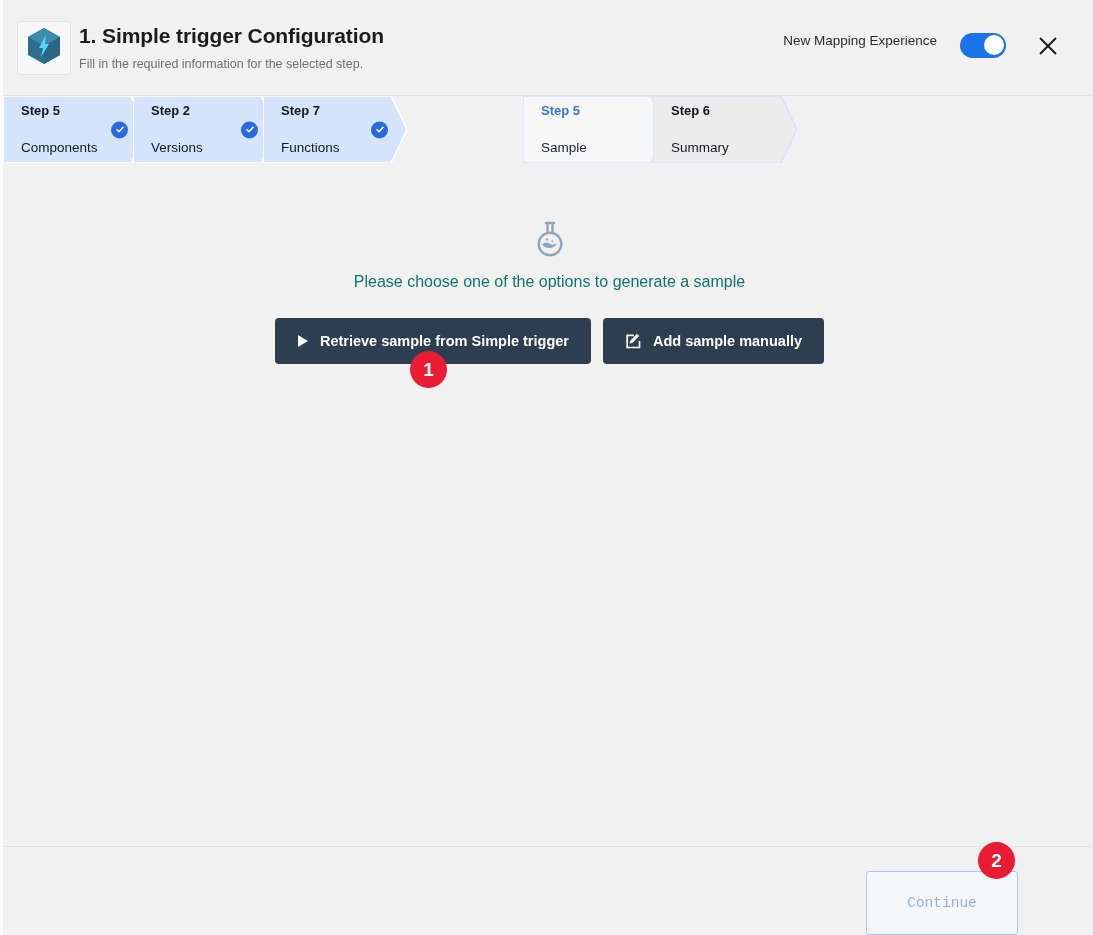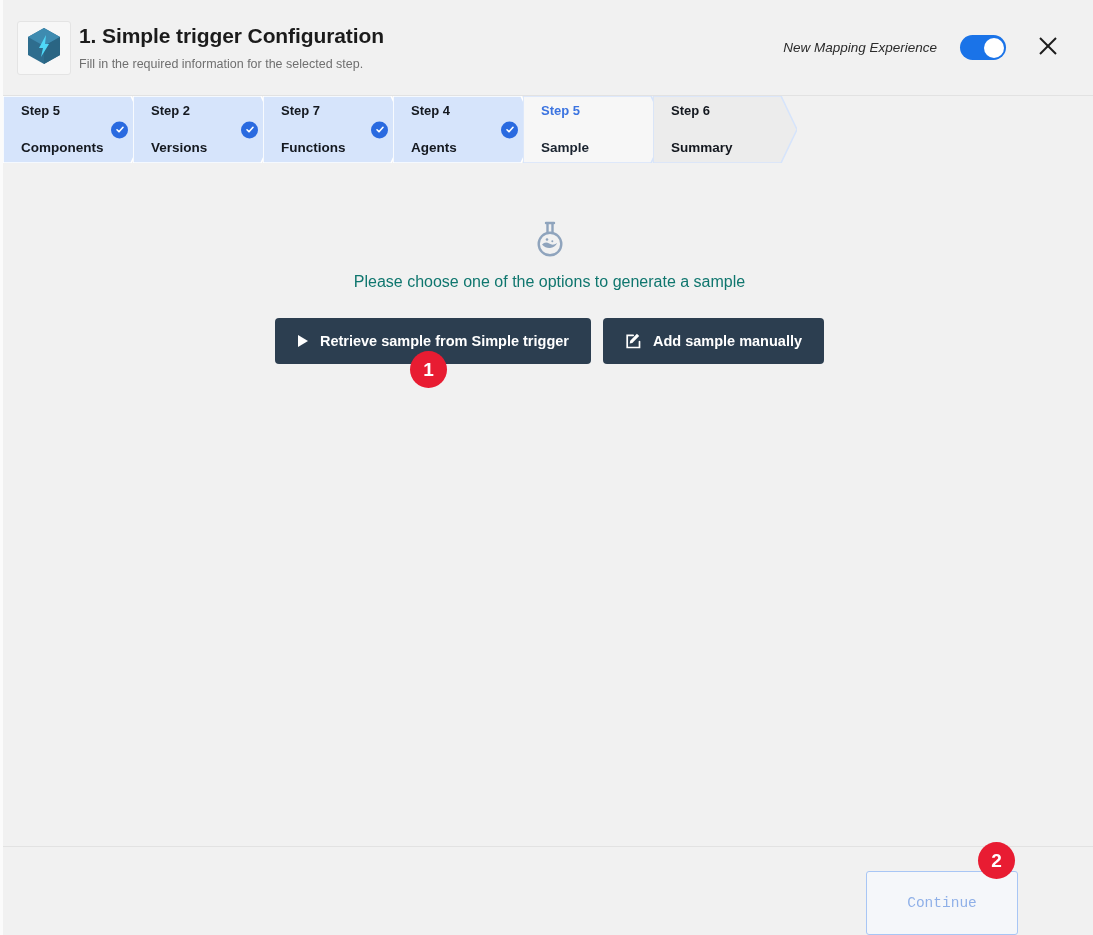--- a/index.html
+++ b/index.html
@@ -55,24 +55,22 @@
 
   .header-sub {
     font-size: 12.5px;
     color: #6f6f6f;
     margin-top: 7px;
     line-height: 16px;
   }
 
   .header-right {
     display: flex;
-    align-items: center;
     gap: 23px;
     flex: 0 0 auto;
-    font-style: italic;
   }
 
   .toggle-label {
     font-size: 13.5px;
     color: #2b2b2b;
   }
 
   .toggle {
     width: 46px; height: 25px;
     border-radius: 13px;
@@ -136,21 +134,20 @@
     font-size: 13px;
     font-weight: bold;
     color: #14181f;
     line-height: 17px;
   }
   .step-name {
     font-size: 13.5px;
     color: #14181f;
     line-height: 19px;
     margin-top: 19px;
-    font-weight: bold;
   }
   .step.active .step-num,
   .step.active .step-name { color: #2c6ce8; }
   .step.active .step-name { color: #1b2430; }
   .step.active .step-num { color: #3c74e0; font-weight: bold; }
 
   .check-badge {
     position: absolute;
     z-index: 3;
     width: 17px; height: 17px;
@@ -345,34 +342,20 @@
           <div class="step-num">Step 7</div>
           <div class="step-name">Functions</div>
         </div>
         <div class="check-badge" style="left:108px;">
           <svg width="10" height="10" viewBox="0 0 10 10">
             <polyline points="2,5.3 4,7.3 8,2.8" fill="none" stroke="#ffffff" stroke-width="1.6" stroke-linecap="round" stroke-linejoin="round"></polyline>
           </svg>
         </div>
       </div>
 
-      <div class="step completed" style="left:390px; width:144px;">
-        <svg class="step-shape" viewBox="0 0 144 67" preserveAspectRatio="none">
-          <polygon points="0,0 128,0 144,33.5 128,67 0,67" fill="#d6e4fb" stroke="#ffffff" stroke-width="1.6"></polygon>
-        </svg>
-        <div class="step-body">
-          <div class="step-num">Step 4</div>
-          <div class="step-name">Agents</div>
-        </div>
-        <div class="check-badge" style="left:108px;">
-          <svg width="10" height="10" viewBox="0 0 10 10">
-            <polyline points="2,5.3 4,7.3 8,2.8" fill="none" stroke="#ffffff" stroke-width="1.6" stroke-linecap="round" stroke-linejoin="round"></polyline>
-          </svg>
-        </div>
-      </div>
 
       <div class="step active" style="left:520px; width:144px;">
         <svg class="step-shape" viewBox="0 0 144 67" preserveAspectRatio="none">
           <polygon points="0,0 128,0 144,33.5 128,67 0,67" fill="#f7f7f7" stroke="#d6e4fb" stroke-width="1.6"></polygon>
         </svg>
         <div class="step-body">
           <div class="step-num">Step 5</div>
           <div class="step-name">Sample</div>
         </div>
       </div>

